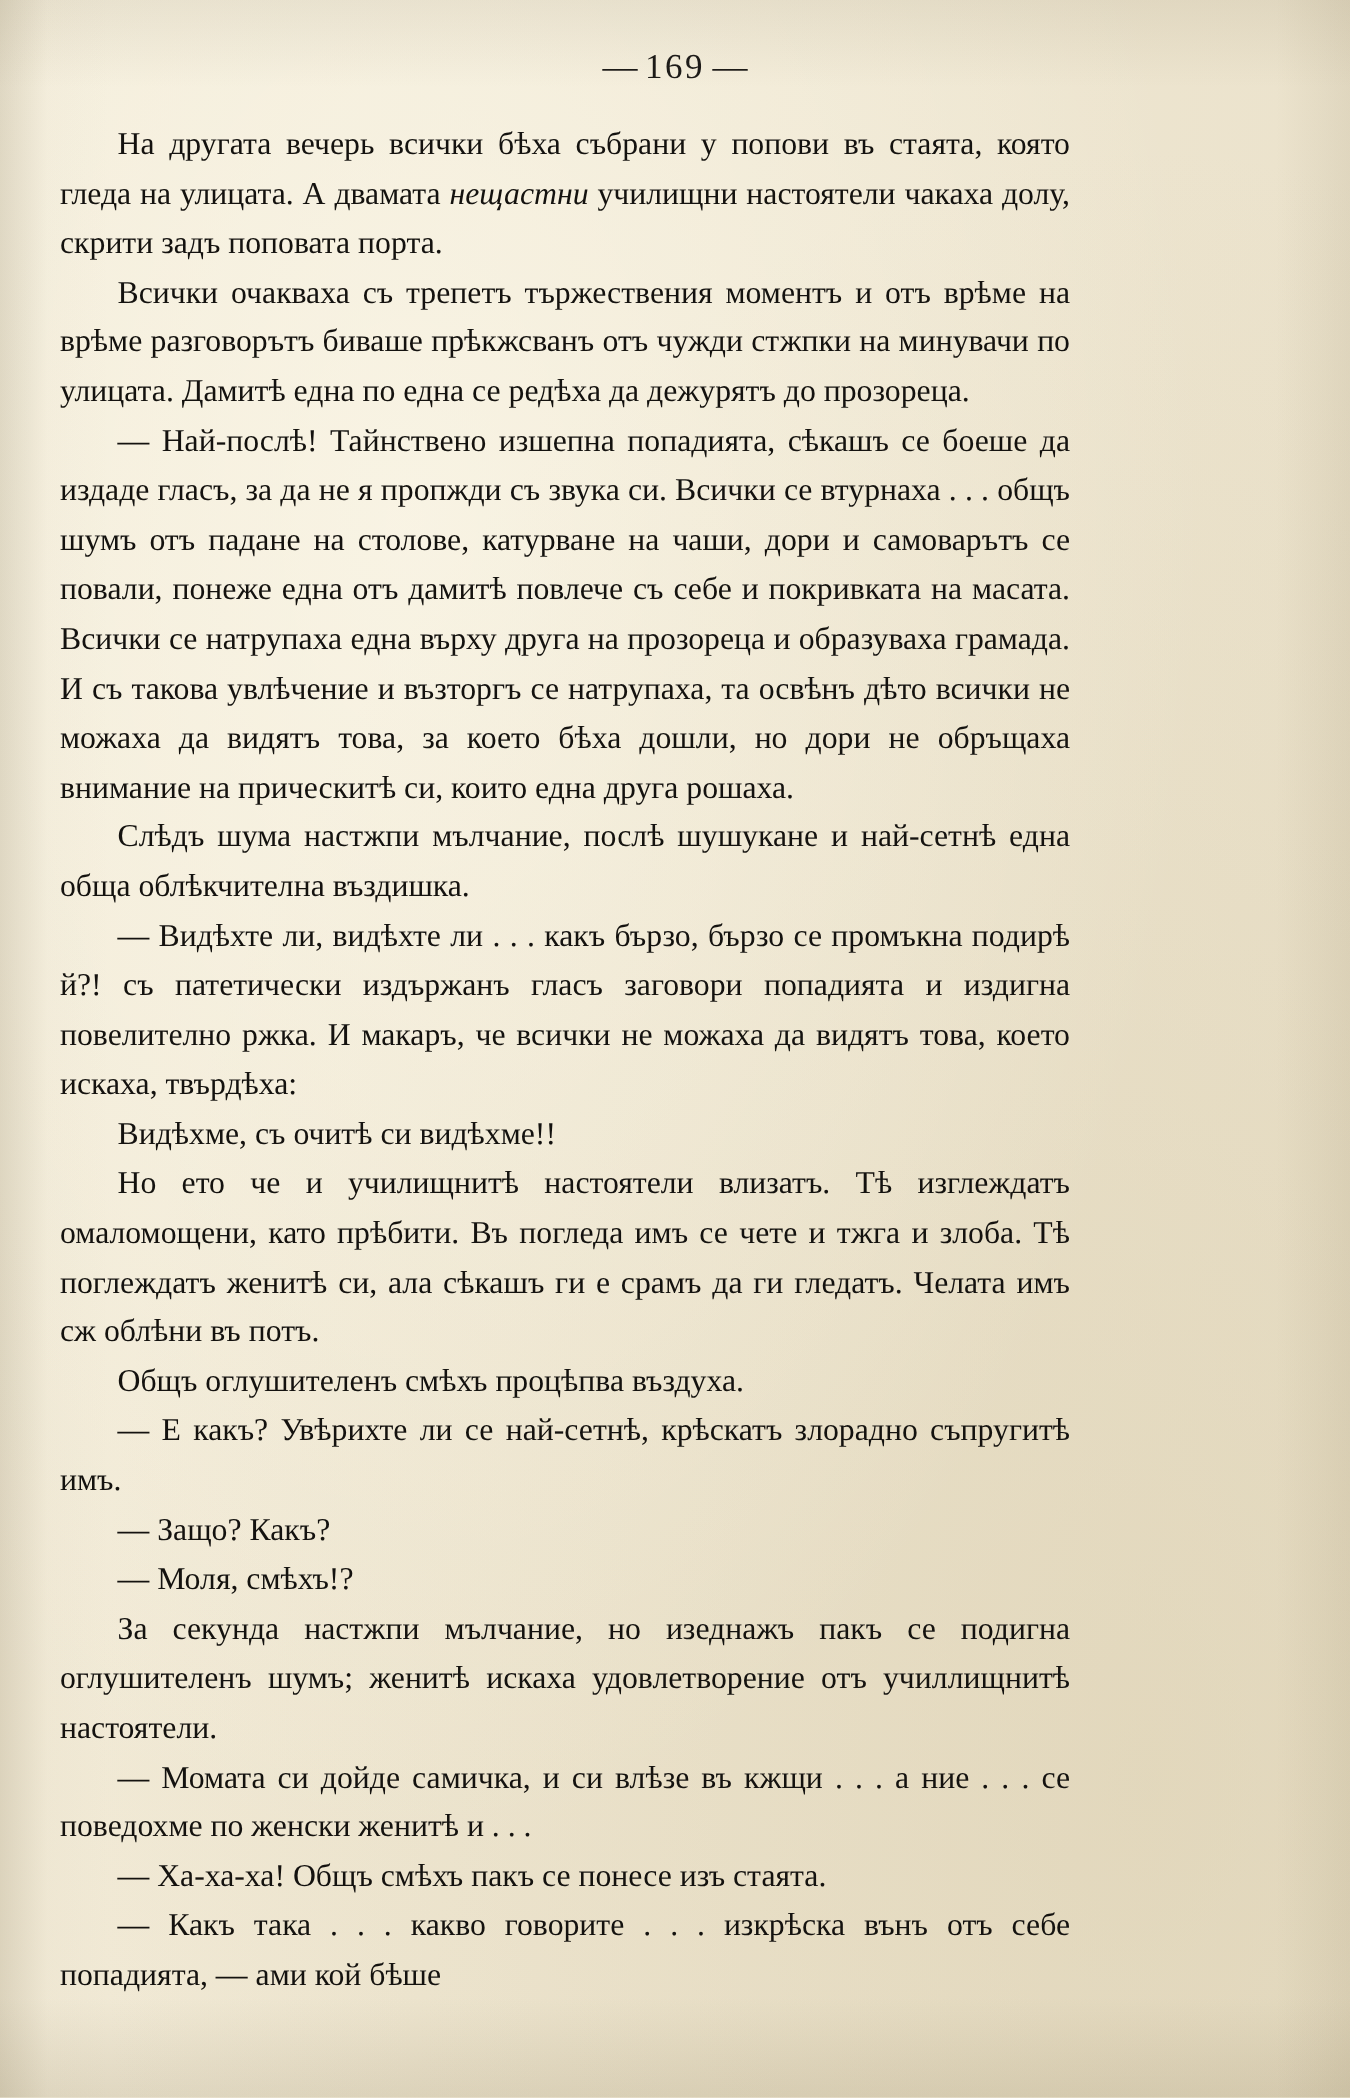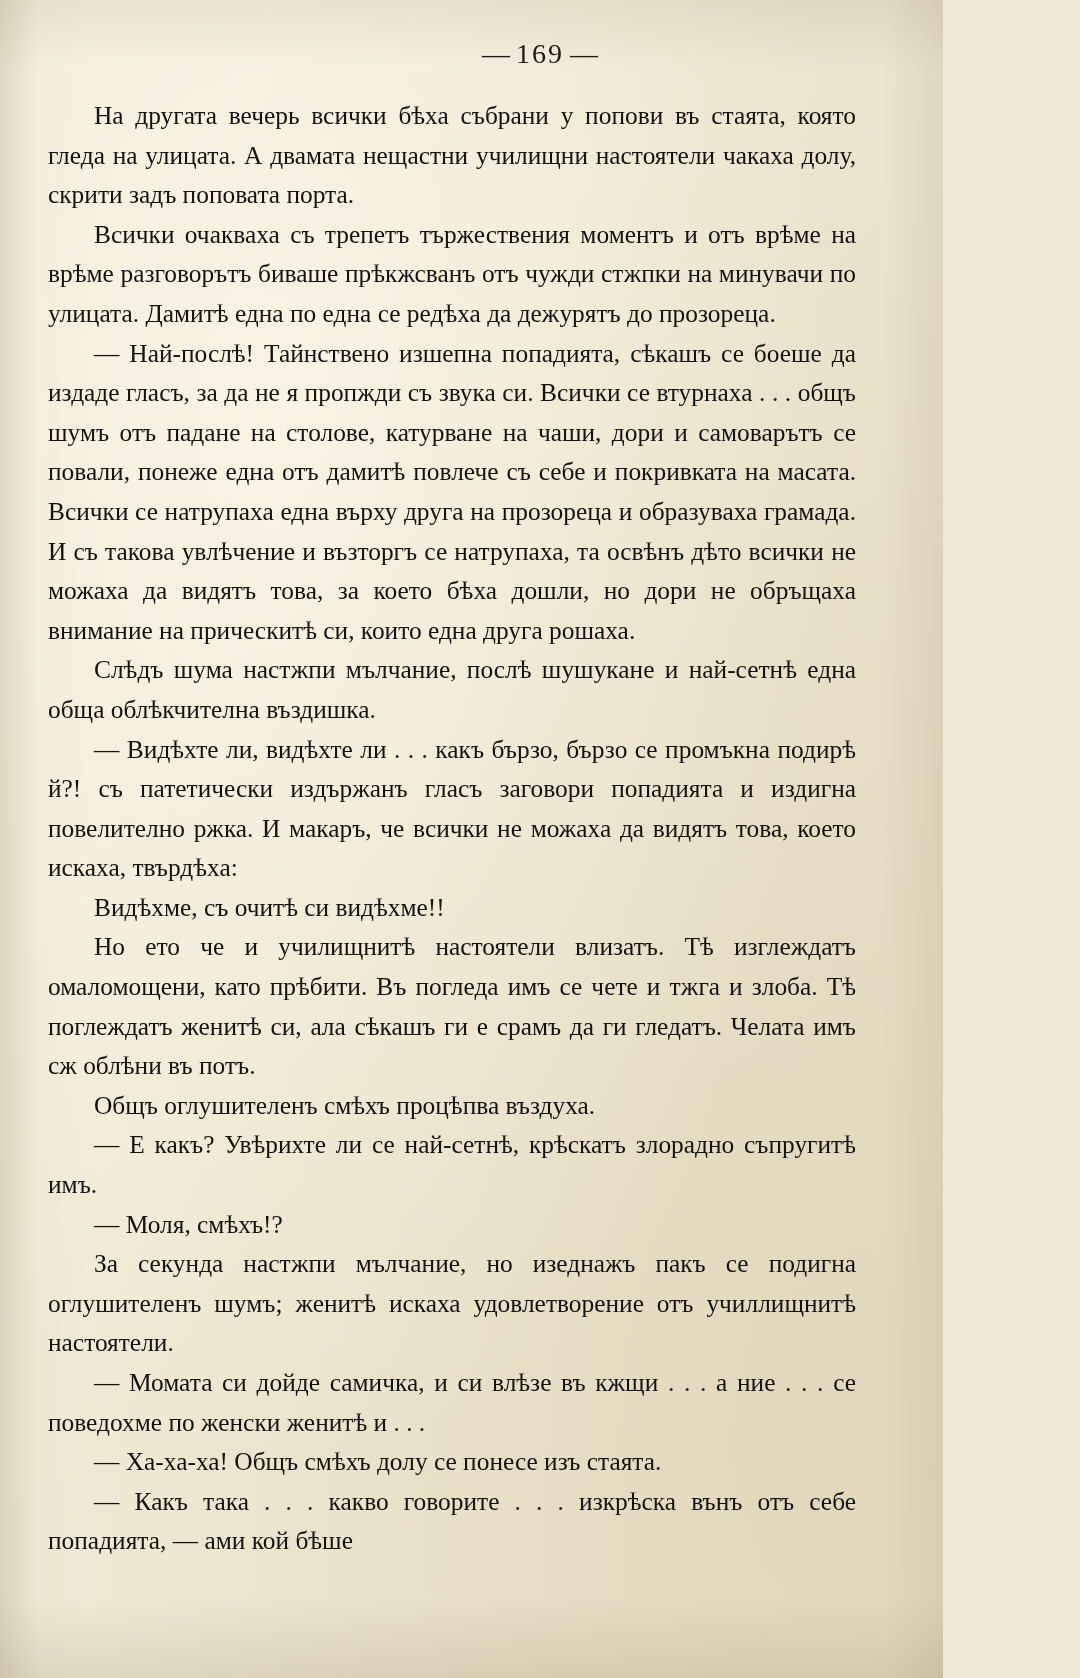--- a/index.html
+++ b/index.html
@@ -9,21 +9,21 @@
   body {
     width: 1080px;
     height: 1678px;
     background: #efe8d5;
     font-family: "Liberation Serif", serif;
     overflow: hidden;
   }
   
   #page {
     position: relative;
-    width: 943px;
+    width: 1080px;
     height: 1678px;
     box-sizing: border-box;
     background:
       radial-gradient(ellipse at 30% 25%, rgba(255,252,240,0.55) 0%, rgba(255,252,240,0) 60%),
       radial-gradient(ellipse at 85% 85%, rgba(210,196,160,0.35) 0%, rgba(210,196,160,0) 65%),
       linear-gradient(100deg, #f3ecd9 0%, #efe7d2 45%, #e9e0c9 100%);
   }
   #page:before {
     content: "";
     position: absolute;
@@ -60,20 +60,21 @@
     color: #14120f;
     -webkit-font-smoothing: none;
   }
   .para {
     margin: 0;
     text-indent: 46px;
     text-align: justify;
     text-justify: inter-word;
   }
   .para .it {
+    font-style: italic;
   }
 </style>
 </head>
 <body>
 
 <div id="page">
 
   <div class="page-number">
     <span class="dash">—</span><span>169</span><span class="dash">—</span>
   </div>
@@ -81,20 +82,21 @@
   <div class="text-body" id="body-text">
       <div class="para"><span>На другата вечерь всички бѣха събрани у попови въ стаята, която гледа на улицата. А двамата </span><span class="it">нещастни</span><span> училищни настоятели чакаха долу, скрити задъ поповата порта.</span></div>
       <div class="para"><span>Всички очакваха съ трепетъ тържествения моментъ и отъ врѣме на врѣме разговорътъ биваше прѣкжсванъ отъ чужди стжпки на минувачи по улицата. Дамитѣ една по една се редѣха да дежурятъ до прозореца.</span></div>
       <div class="para"><span>— Най-послѣ! Тайнствено изшепна попадията, сѣкашъ се боеше да издаде гласъ, за да не я пропжди съ звука си. Всички се втурнаха . . . общъ шумъ отъ падане на столове, катурване на чаши, дори и самоварътъ се повали, понеже една отъ дамитѣ повлече съ себе и покривката на масата. Всички се натрупаха една върху друга на прозореца и образуваха грамада. И съ такова увлѣчение и възторгъ се натрупаха, та освѣнъ дѣто всички не можаха да видятъ това, за което бѣха дошли, но дори не обръщаха внимание на прическитѣ си, които една друга рошаха.</span></div>
       <div class="para"><span>Слѣдъ шума настжпи мълчание, послѣ шушукане и най-сетнѣ една обща облѣкчителна въздишка.</span></div>
       <div class="para"><span>— Видѣхте ли, видѣхте ли . . . какъ бързо, бързо се промъкна подирѣ й?! съ патетически издържанъ гласъ заговори попадията и издигна повелително ржка. И макаръ, че всички не можаха да видятъ това, което искаха, твърдѣха:</span></div>
       <div class="para"><span>Видѣхме, съ очитѣ си видѣхме!!</span></div>
       <div class="para"><span>Но ето че и училищнитѣ настоятели влизатъ. Тѣ изглеждатъ омаломощени, като прѣбити. Въ погледа имъ се чете и тжга и злоба. Тѣ поглеждатъ женитѣ си, ала сѣкашъ ги е срамъ да ги гледатъ. Челата имъ сж облѣни въ потъ.</span></div>
       <div class="para"><span>Общъ оглушителенъ смѣхъ процѣпва въздуха.</span></div>
       <div class="para"><span>— Е какъ? Увѣрихте ли се най-сетнѣ, крѣскатъ злорадно съпругитѣ имъ.</span></div>
+      <div class="para"><span>— Защо? Какъ?</span></div>
       <div class="para"><span>— Моля, смѣхъ!?</span></div>
       <div class="para"><span>За секунда настжпи мълчание, но изеднажъ пакъ се подигна оглушителенъ шумъ; женитѣ искаха удовлетворение отъ училлищнитѣ настоятели.</span></div>
       <div class="para"><span>— Момата си дойде самичка, и си влѣзе въ кжщи . . . а ние . . . се поведохме по женски женитѣ и . . .</span></div>
-      <div class="para"><span>— Ха-ха-ха! Общъ смѣхъ долу се понесе изъ стаята.</span></div>
+      <div class="para"><span>— Ха-ха-ха! Общъ смѣхъ пакъ се понесе изъ стаята.</span></div>
       <div class="para"><span>— Какъ така . . . какво говорите . . . изкрѣска вънъ отъ себе попадията, — ами кой бѣше </span></div>
     </div>
 
 </div>
 
 </body></html>

